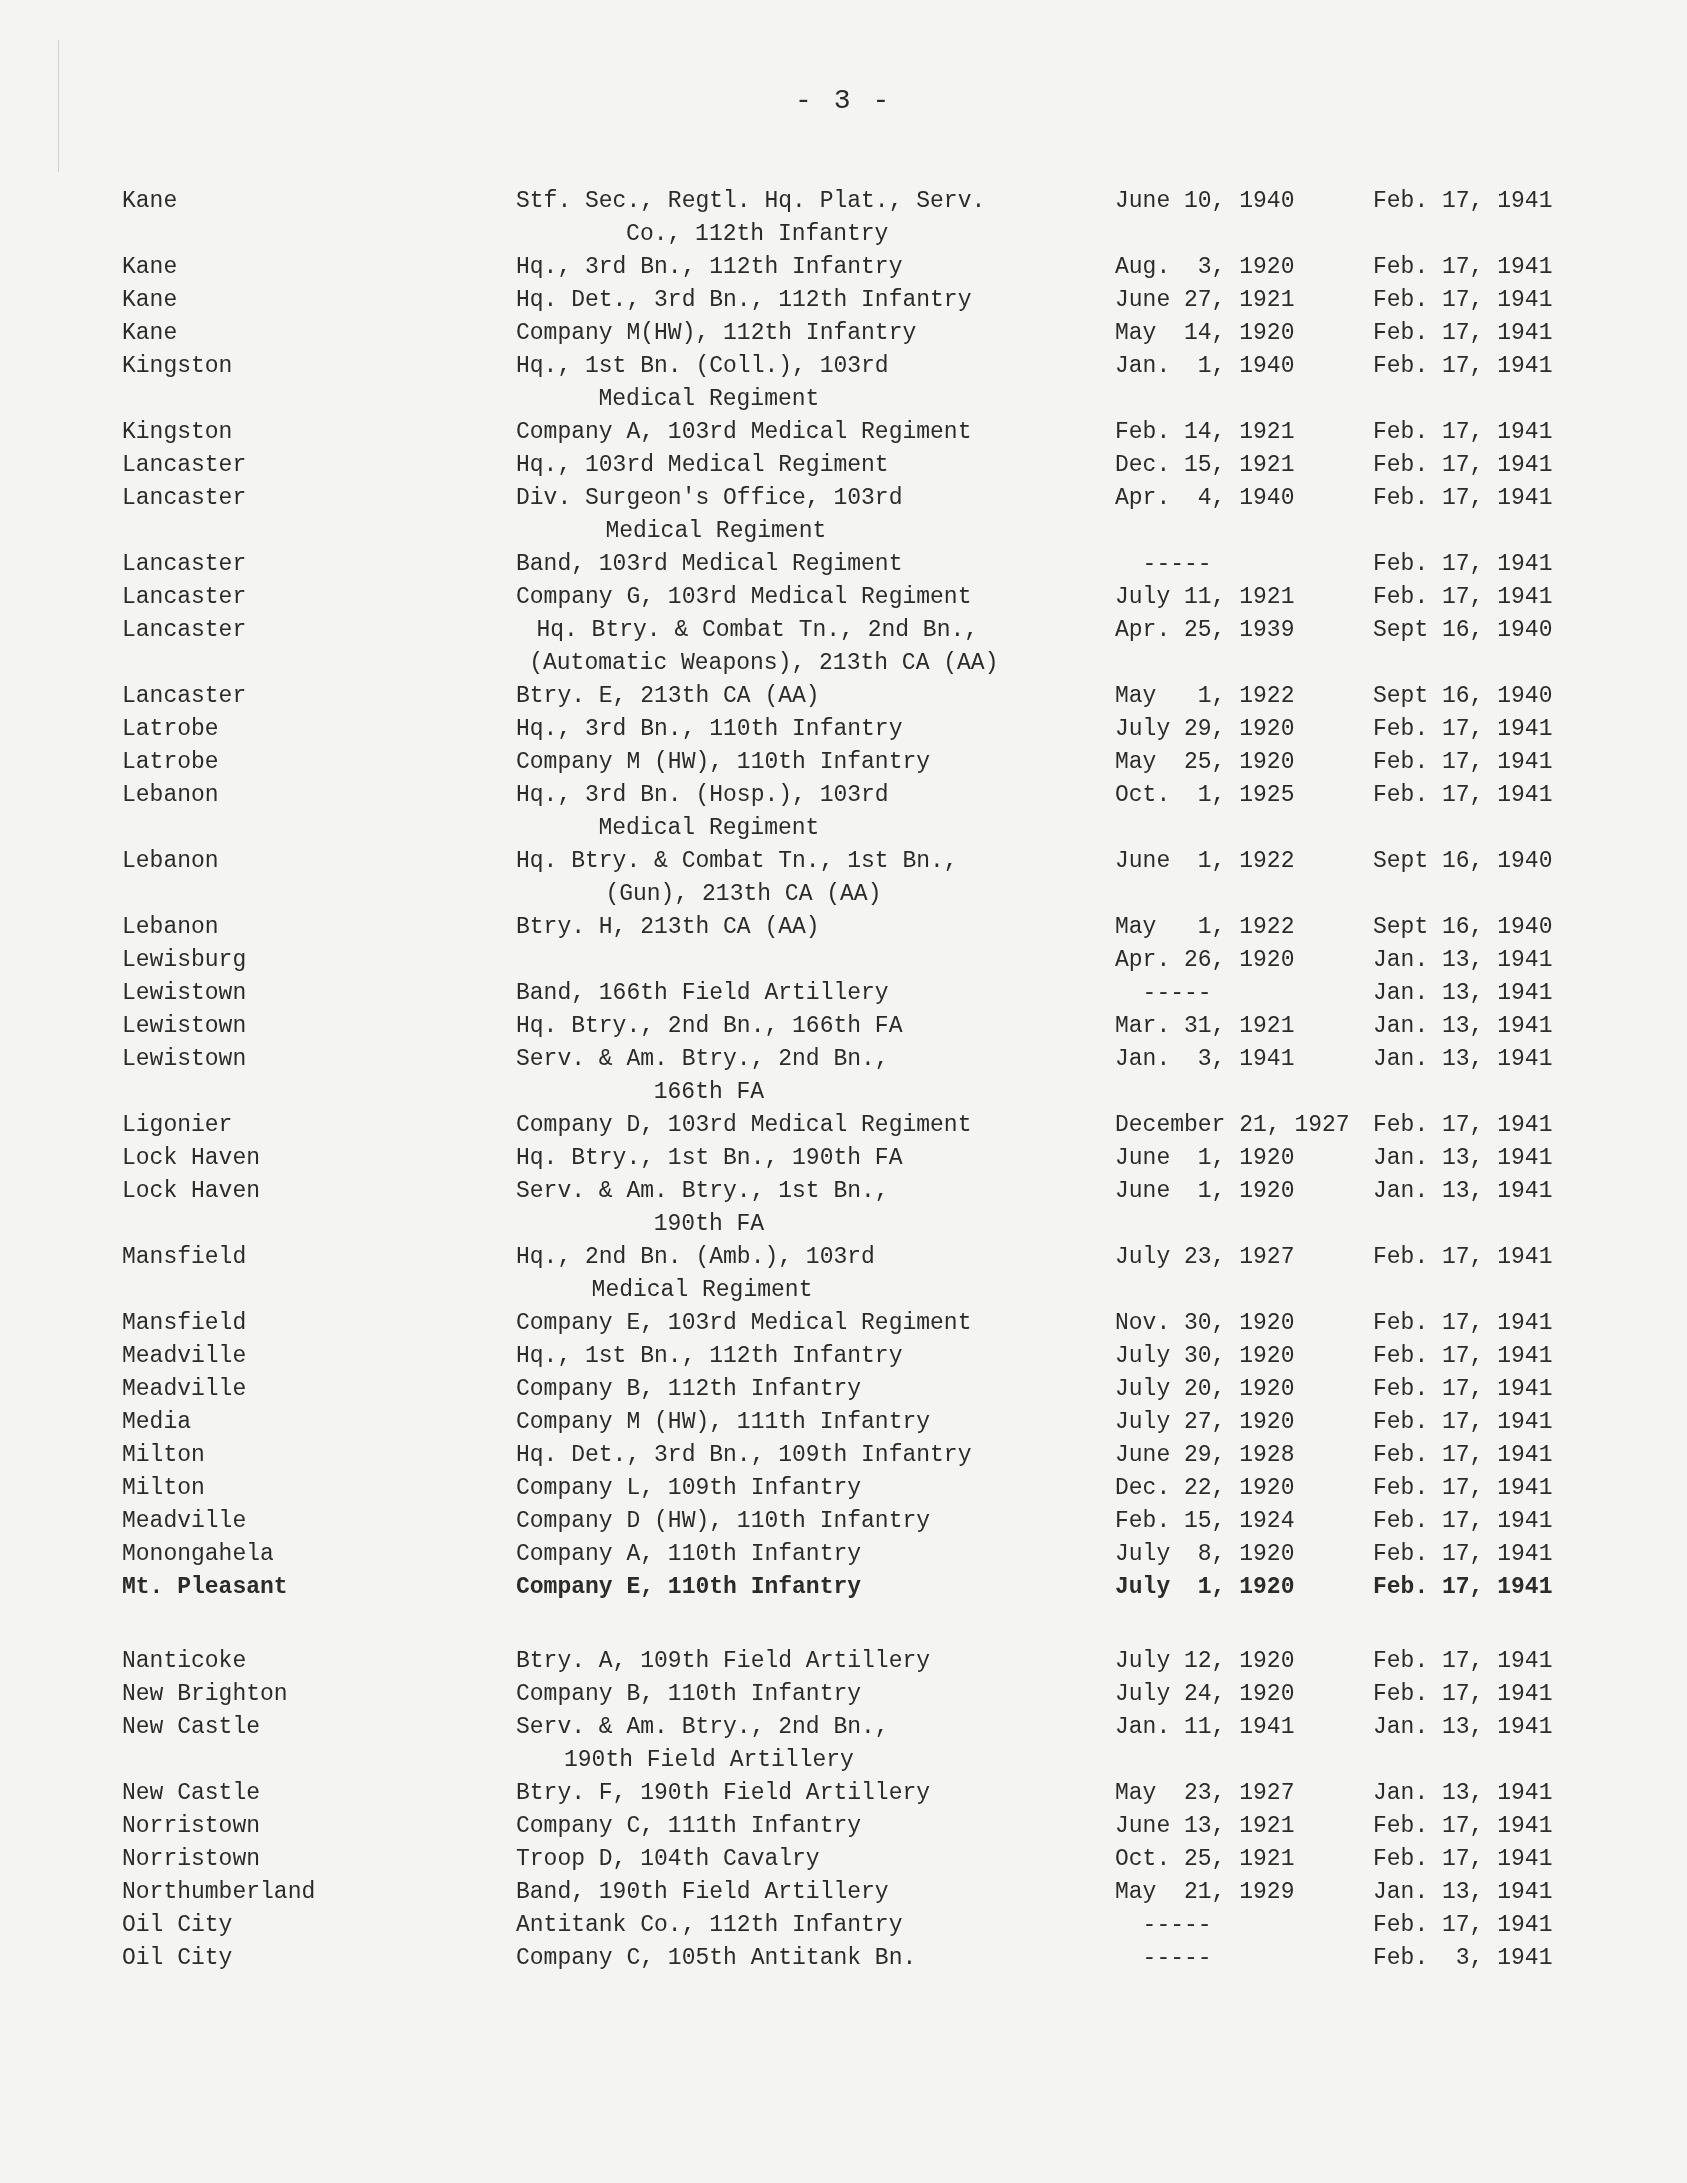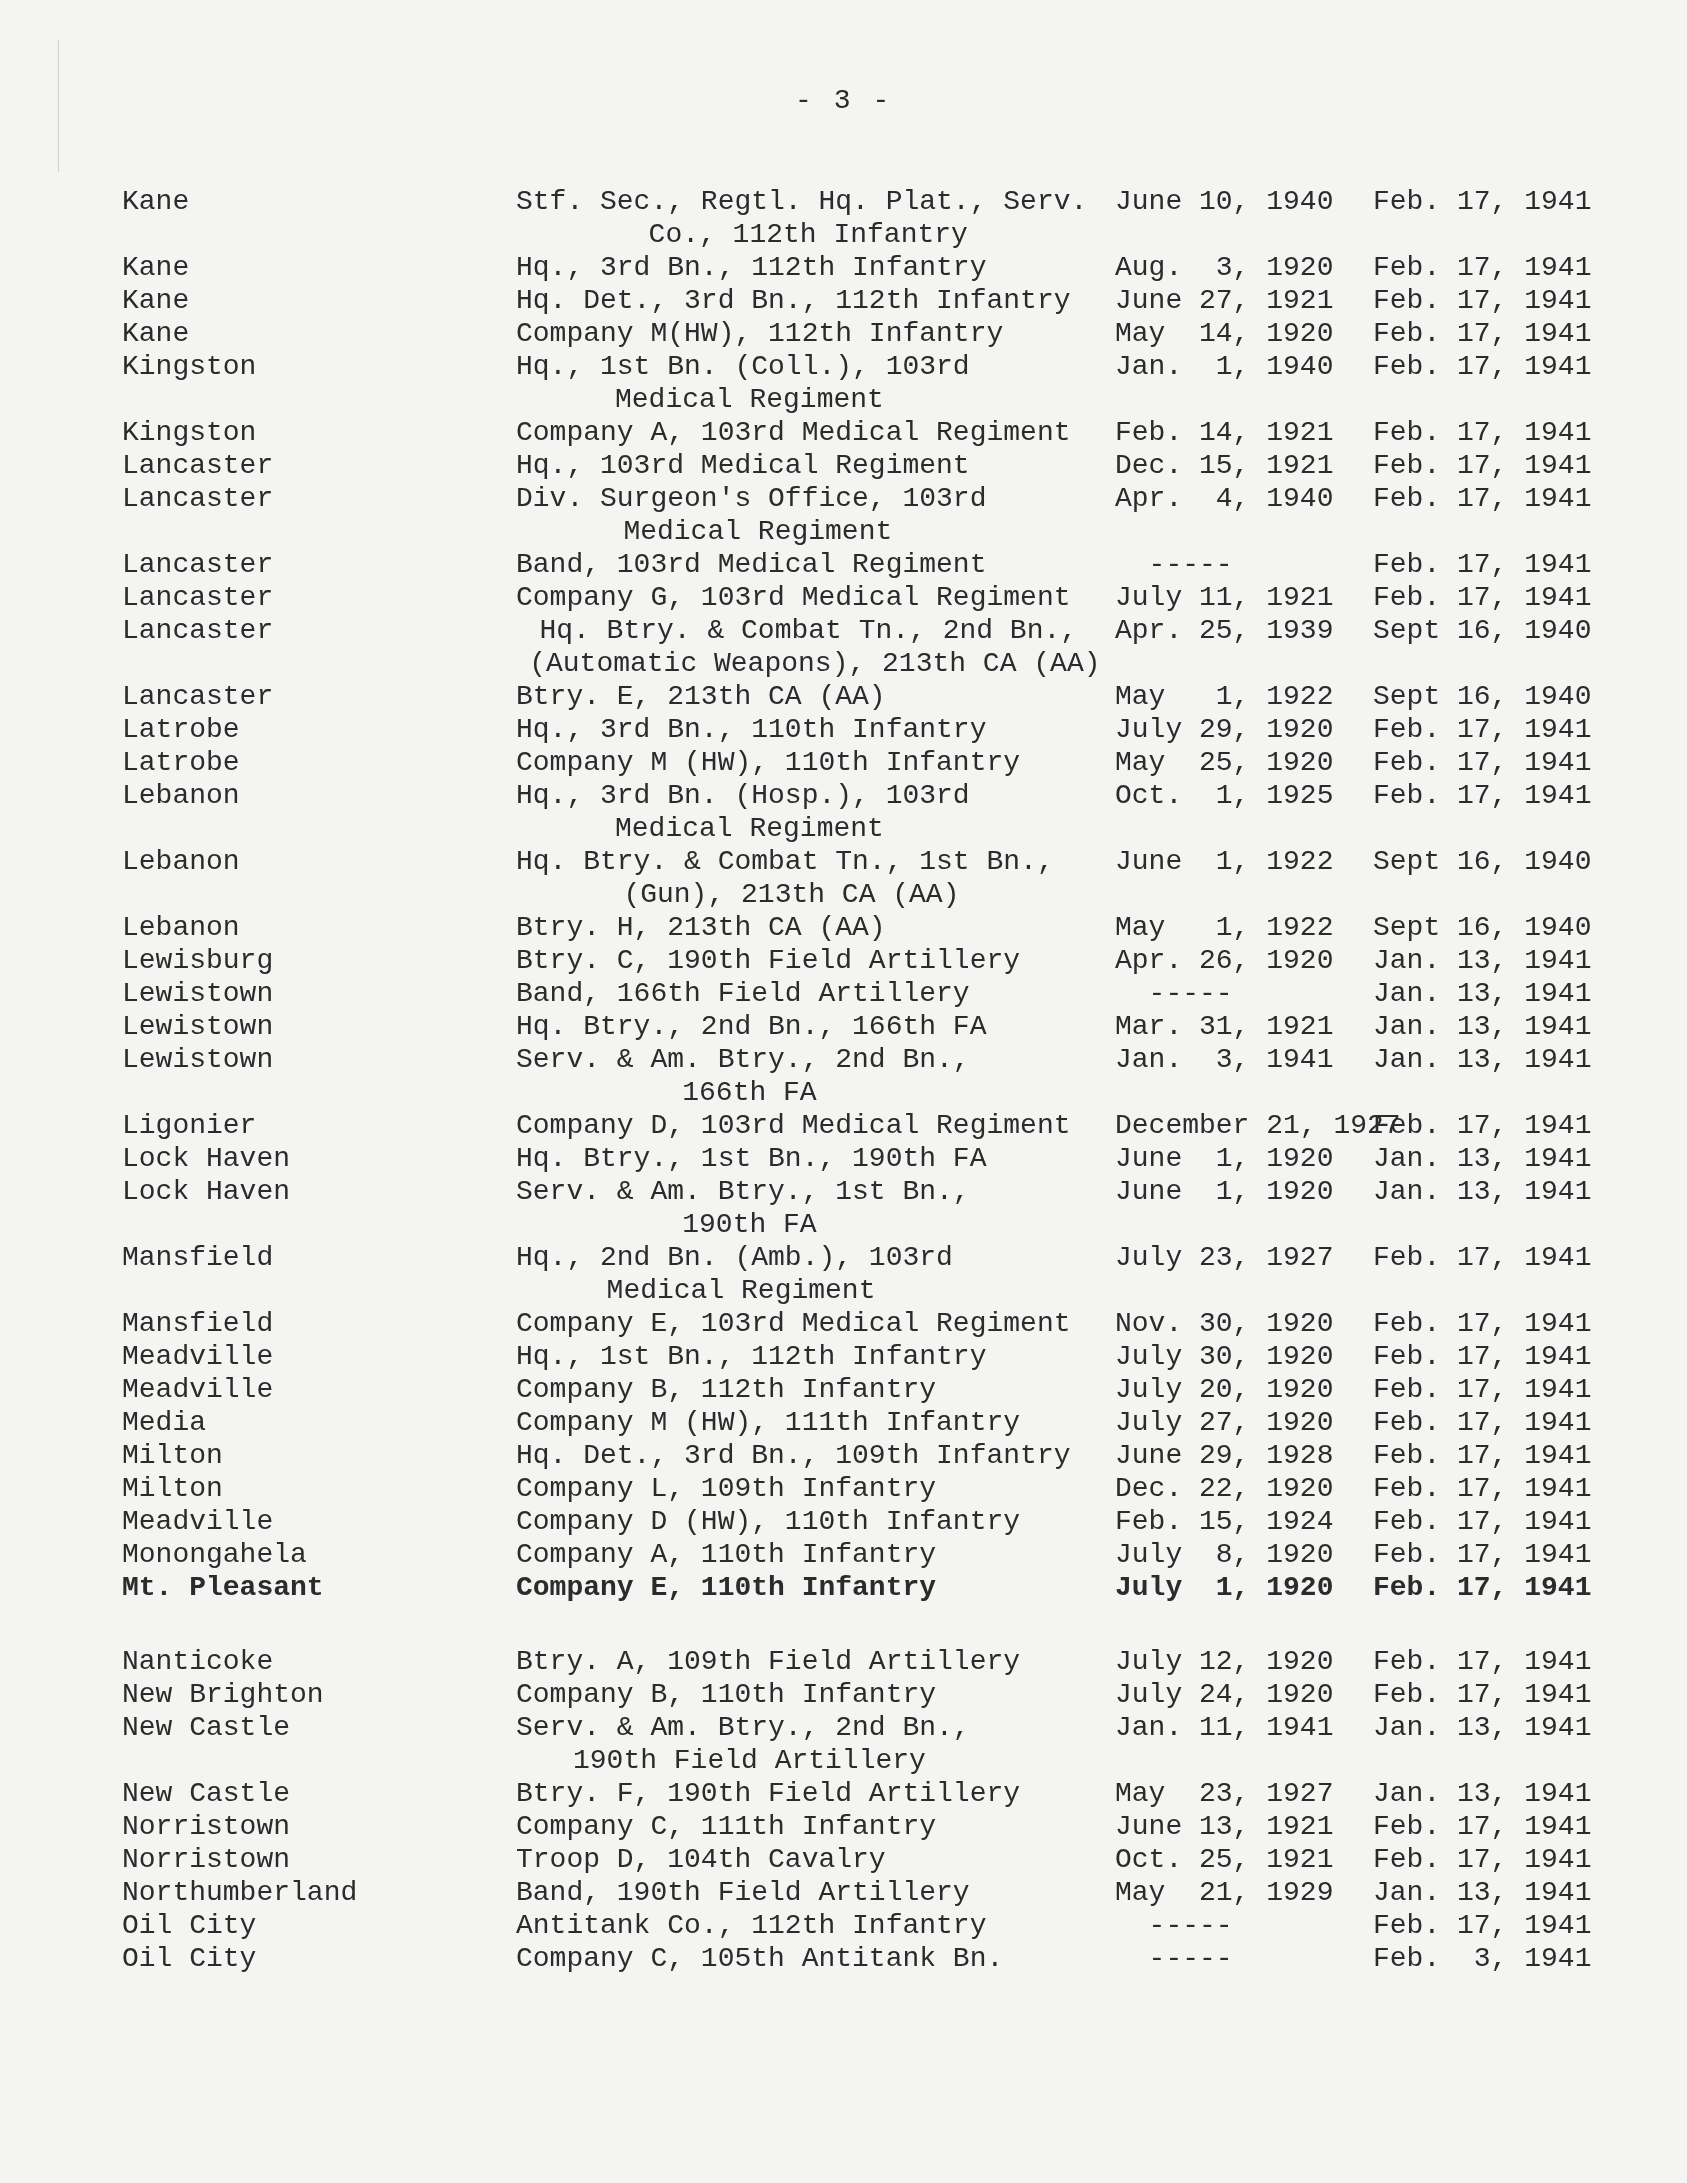--- a/index.html
+++ b/index.html
@@ -15,21 +15,21 @@
       position: absolute; left: 58px; top: 40px; width: 1.3px; height: 132px;
       background: #d0d0cc;
     }
     .page-number {
       position: absolute; top: 85px; left: 0; width: 1687px;
       text-align: center; font-size: 28px; letter-spacing: 2.6px;
     }
     .rows { position: absolute; top: 185px; left: 0; width: 1687px; }
     .row {
       position: relative;
-      font-size: 28px;
+      font-size: 23px;
       line-height: 33px;
     }
     .row .city { position: absolute; left: 122px; top: 0; white-space: nowrap; }
     .row .unit { position: absolute; left: 516px; top: 0; white-space: pre; text-align: center; }
     .row .org { position: absolute; left: 1115px; top: 0; white-space: pre; }
     .row .fed { position: absolute; left: 1373px; top: 0; white-space: pre; }
     .row .unit .cont { display: block; padding-left: 13.2px; }
   </style>
 </head>
 <body>
@@ -135,21 +135,20 @@
       <span class="fed">Sept 16, 1940</span>
     </div>
     <div class="row" style="height: 33px;">
       <span class="city">Lebanon</span>
       <span class="unit"><span>Btry. H, 213th CA (AA)</span></span>
       <span class="org">May   1, 1922</span>
       <span class="fed">Sept 16, 1940</span>
     </div>
     <div class="row" style="height: 33px;">
       <span class="city">Lewisburg</span>
-      <span class="unit"><span>Btry. C, 190th Field Artillery</span></span>
       <span class="org">Apr. 26, 1920</span>
       <span class="fed">Jan. 13, 1941</span>
     </div>
     <div class="row" style="height: 33px;">
       <span class="city">Lewistown</span>
       <span class="unit"><span>Band, 166th Field Artillery</span></span>
       <span class="org">  -----</span>
       <span class="fed">Jan. 13, 1941</span>
     </div>
     <div class="row" style="height: 33px;">

